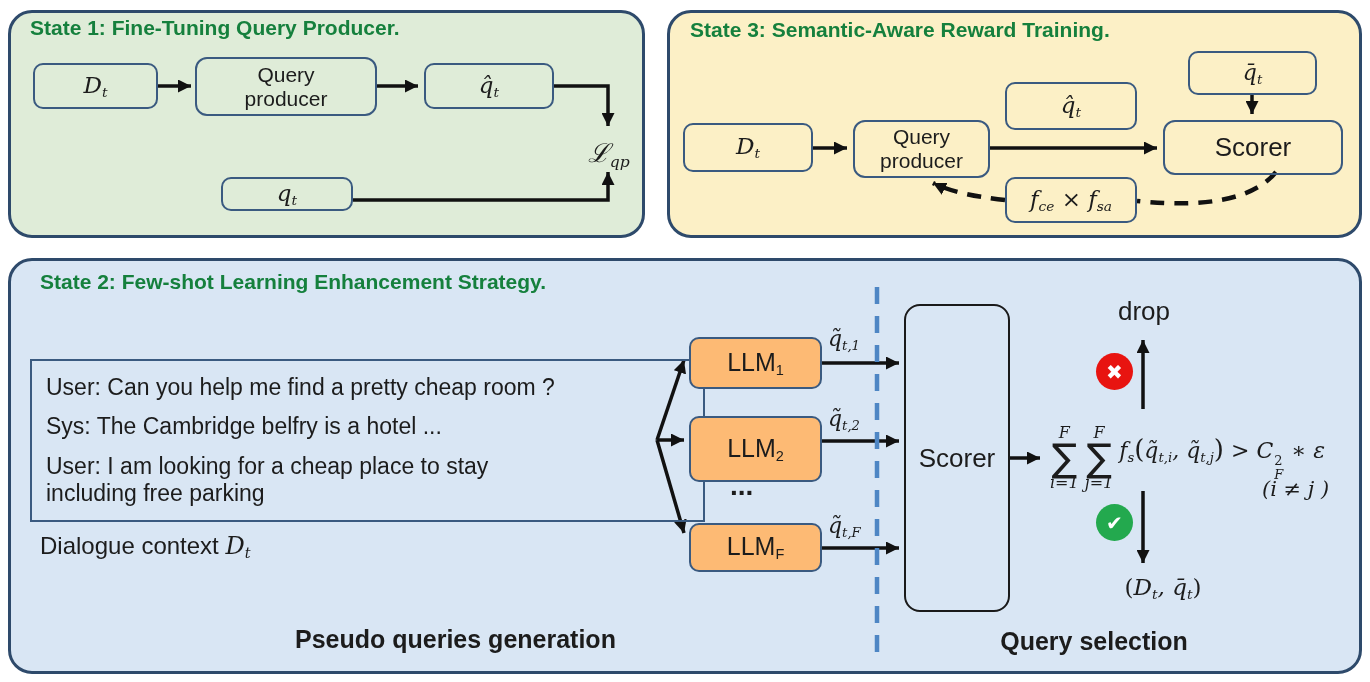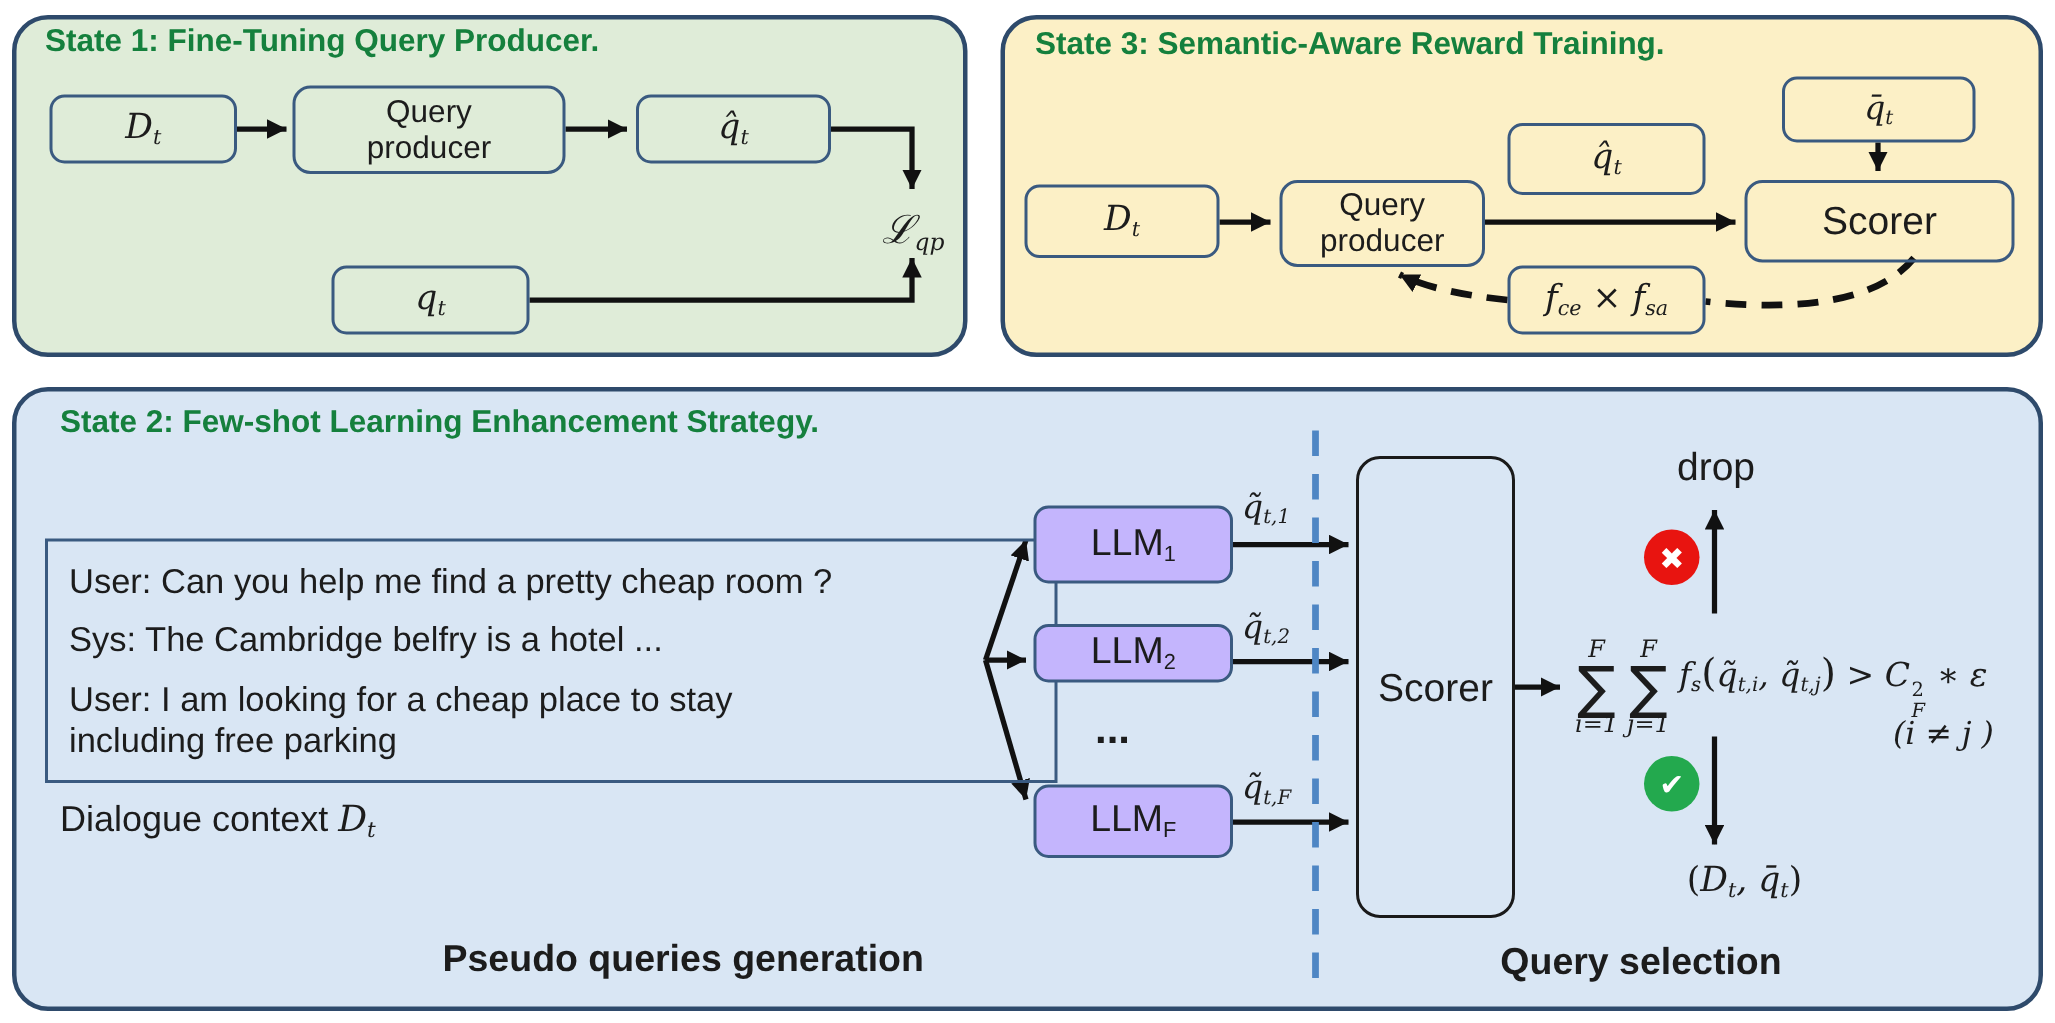--- a/index.html
+++ b/index.html
@@ -6,21 +6,21 @@
   #stage{position:relative;width:1370px;height:682px;background:#ffffff;overflow:hidden;
          font-family:"Liberation Sans",sans-serif;color:#1c1c1c;}
   .panel{position:absolute;box-sizing:border-box;border:3px solid #2e4a6b;border-radius:24px;z-index:0;}
   #panel1{left:8px;top:10px;width:637px;height:228px;background:#dfecd8;}
   #panel3{left:667px;top:10px;width:695px;height:228px;background:#fcf0c6;}
   #panel2{left:8px;top:258px;width:1354px;height:416px;background:#d9e6f4;}
   #arrows{position:absolute;left:0;top:0;z-index:1;pointer-events:none;}
   .ptitle{position:absolute;z-index:2;font-weight:700;font-size:21px;color:#15803d;white-space:nowrap;}
   .nbox{position:absolute;box-sizing:border-box;border:2.2px solid #3a5a80;border-radius:10px;
         display:flex;align-items:center;justify-content:center;z-index:2;background:transparent;}
-  .llmfill{background:#c4b5fd;}
+  .llmfill{background:#fdba74;}
   .dlg{border:2.5px solid #3a5a80;border-radius:0;}
   .scorer2{border:2.5px solid #1a1a1a;border-radius:16px;}
   .lbl{position:absolute;z-index:2;white-space:nowrap;}
   .math{font-family:"DejaVu Serif",serif;font-style:italic;}
   .sb{font-size:0.6em;font-style:italic;vertical-align:-0.3em;}
   .sbu{font-size:0.58em;font-style:normal;vertical-align:-0.28em;font-family:"Liberation Sans",sans-serif;}
   .pre{white-space:pre-line;text-align:center;line-height:1.12;}
   .bold{font-weight:700;}
   .dlgbox{display:flex;flex-direction:column;justify-content:center;row-gap:12px;
           padding:12px 14px;font-size:23px;line-height:1.18;}
@@ -93,21 +93,21 @@
 
   <div class="nbox" style="left:195px;top:57px;width:182px;height:59px;font-size:21px;border-radius:12px;">
     <span class="pre">Query
 producer</span>
   </div>
 
   <div class="nbox" style="left:424px;top:63px;width:130px;height:46px;font-size:23px;">
     <span class="math"><span>q̂</span><span class="sb">t</span></span>
   </div>
 
-  <div class="nbox" style="left:221px;top:177px;width:132px;height:46px;font-size:23px;">
+  <div class="nbox" style="left:221px;top:177px;width:132px;height:34px;font-size:23px;">
     <span class="math"><span>q</span><span class="sb">t</span></span>
   </div>
 
   <div class="lbl math" style="left:588px;top:134px;font-size:26px;">
     <span>ℒ</span><span class="sb">qp</span>
   </div>
 
   <div class="ptitle" style="left:690px;top:18px;">State 3: Semantic-Aware Reward Training.</div>
 
   <div class="nbox" style="left:683px;top:123px;width:130px;height:49px;font-size:23px;">
@@ -144,21 +144,21 @@
 including free parking</div>
   </div>
 
   <div class="lbl" style="left:40px;top:532px;font-size:24px;">
     <span>Dialogue context </span><span class="math"><span>D</span><span class="sb">t</span></span>
   </div>
 
   <div class="nbox llmfill" style="left:689px;top:337px;width:133px;height:52px;font-size:25px;">
     <span><span>LLM</span><span class="sbu">1</span></span>
   </div>
-  <div class="nbox llmfill" style="left:689px;top:416px;width:133px;height:39px;font-size:25px;justify-content:center;">
+  <div class="nbox llmfill" style="left:689px;top:416px;width:133px;height:66px;font-size:25px;justify-content:center;">
     <span><span>LLM</span><span class="sbu">2</span></span>
   </div>
   <div class="lbl" style="left:730px;top:470px;font-size:28px;font-weight:700;">...</div>
   <div class="nbox llmfill" style="left:689px;top:523px;width:133px;height:49px;font-size:25px;">
     <span><span>LLM</span><span class="sbu">F</span></span>
   </div>
 
   <div class="lbl math" style="left:828px;top:326px;font-size:22px;">
     <span>q̃</span><span class="sb">t,1</span>
   </div>

